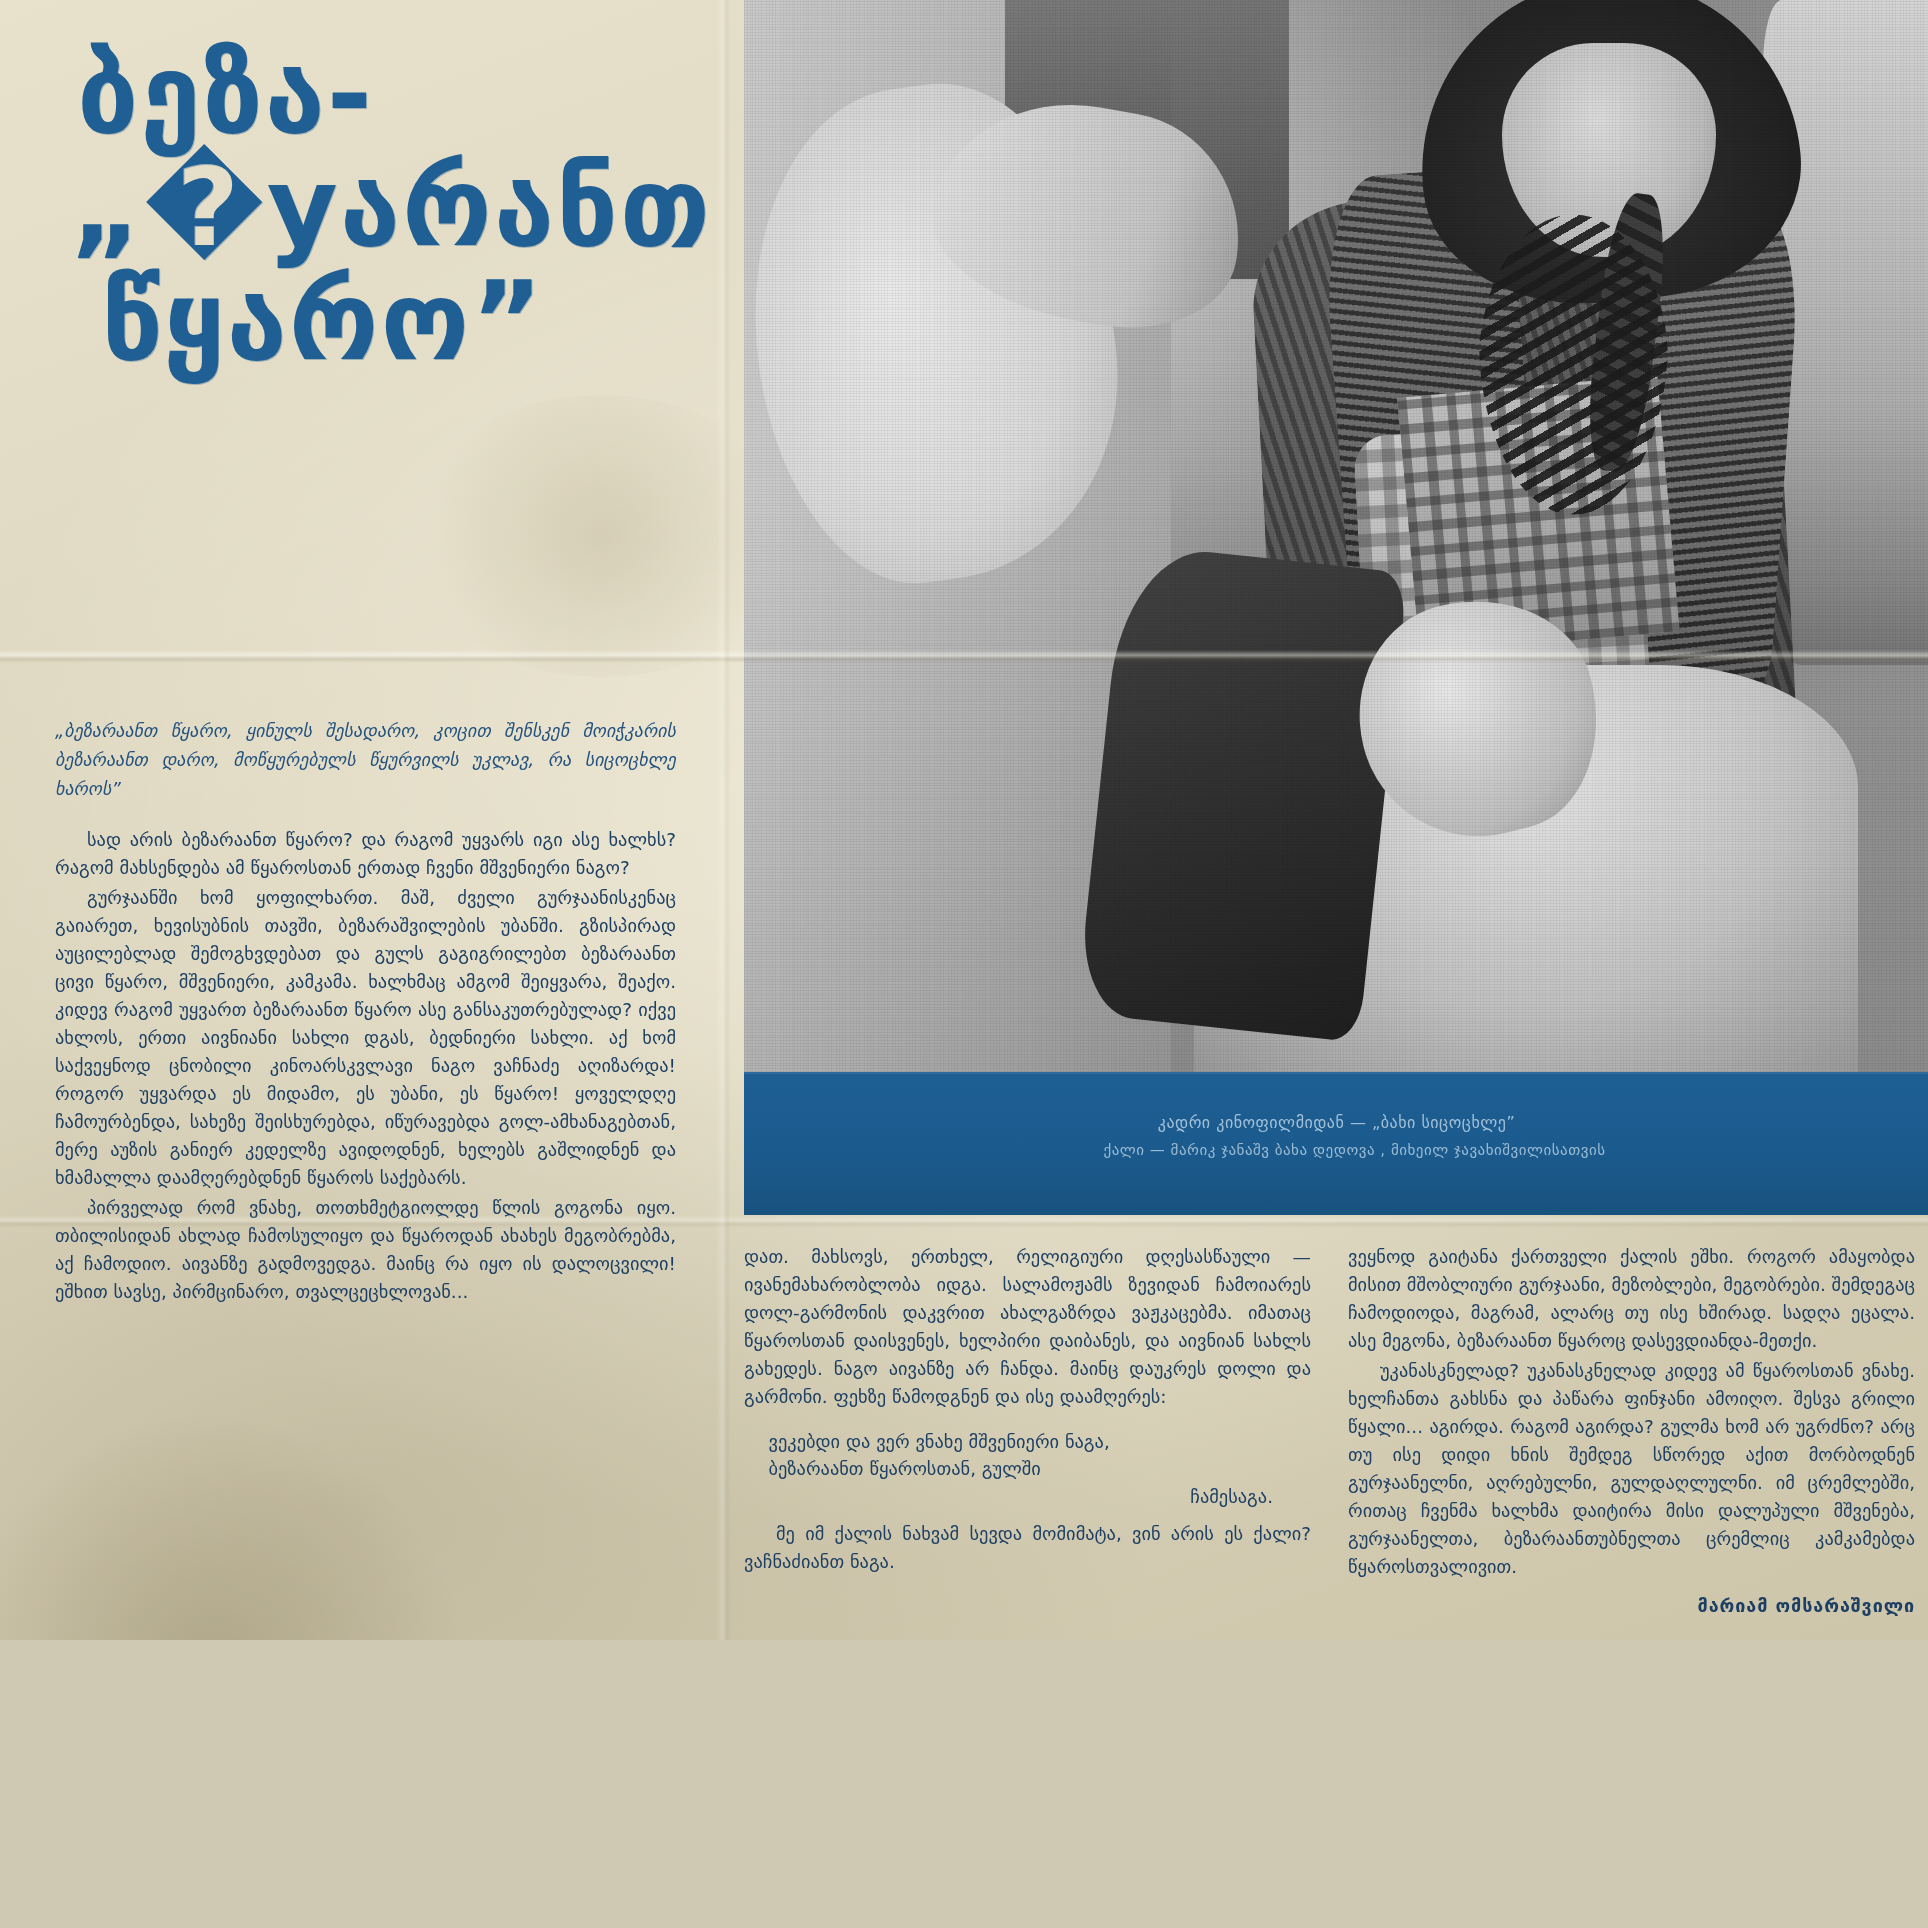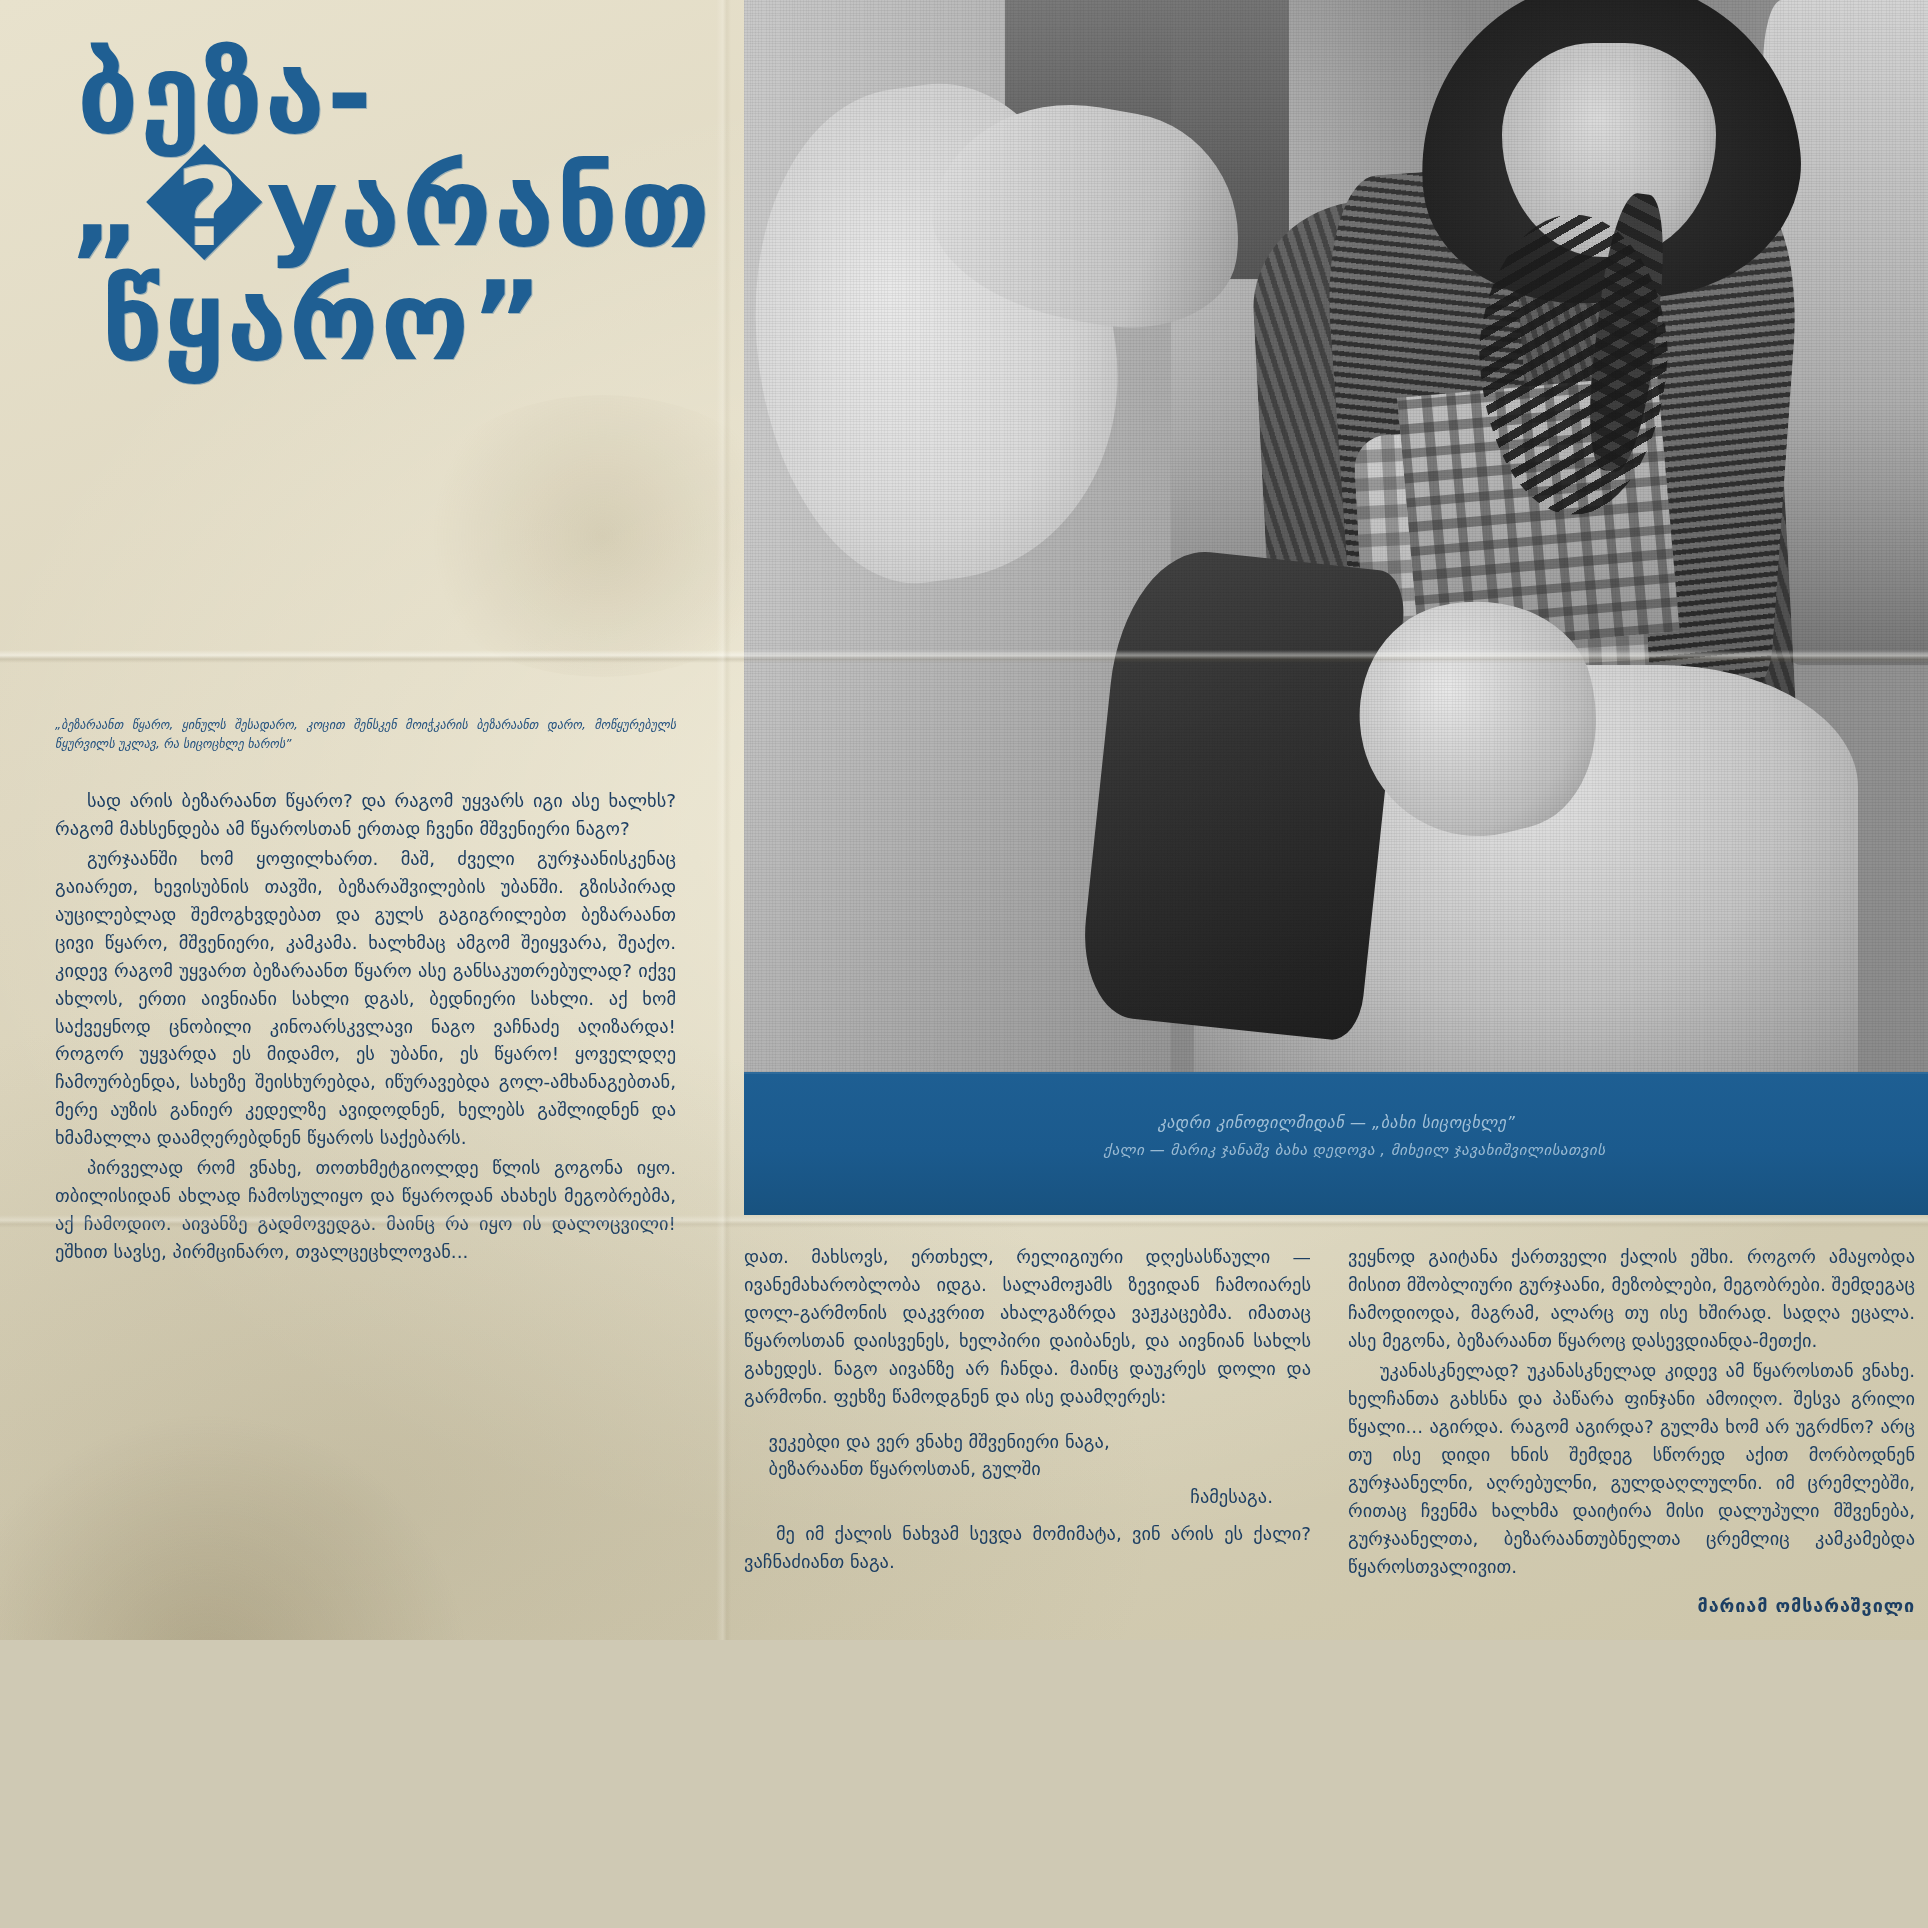--- a/index.html
+++ b/index.html
@@ -214,21 +214,20 @@
 
   
   #caption-band {
     position: absolute;
     left: 0;
     top: 1072px;
     width: 1185px;
     height: 143px;
     background: linear-gradient(180deg, #1e5f93 0%, #1b5a8d 55%, #18527f 100%);
     box-shadow: inset 0 1.9px 0 rgba(255,255,255,0.08);
-    font-style: italic;
   }
   #caption-band .cap {
     color: #b9d2e4;
     font-size: 16px;
     text-align: center;
     letter-spacing: 0.5px;
     opacity: .85;
   }
   #caption-band .cap1 { margin-top: 41px; }
   #caption-band .cap2 { margin-top: 9.4px; font-size: 15px; opacity: .8; margin-left: 36px; }
@@ -241,24 +240,24 @@
     text-align: justify;
     font-size: 18.4px;
     line-height: 1.52;
   }
   #col1 { left: 55px; top: 716px; width: 621px; }
   #col2 { left: 744px; top: 1243px; width: 567px; }
   #col3 { left: 1348px; top: 1243px; width: 567px; }
 
   .epigraph {
     font-style: italic;
-    font-size: 12px;
+    font-size: 18px;
     line-height: 1.62;
     color: #24527f;
-    margin-bottom: 32px;
+    margin-bottom: 23px;
   }
   .para { margin: 0 0 1.9px 0; text-indent: 32px; }
   .para.noindent { text-indent: 0; }
   .verse {
     margin: 17px 0 9.4px 0;
     text-indent: 0;
     padding-left: 24.5px;
     line-height: 1.5;
   }
   .verse .vline { display: block; }

